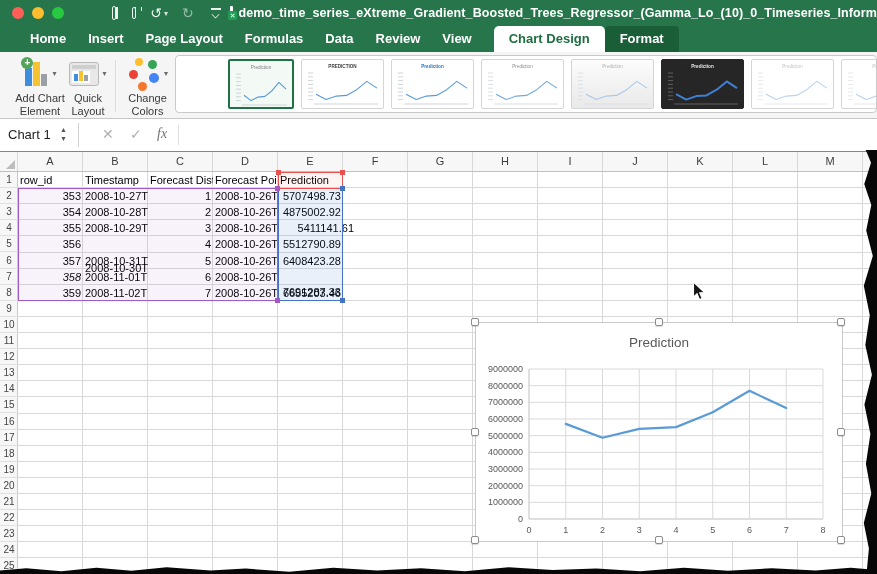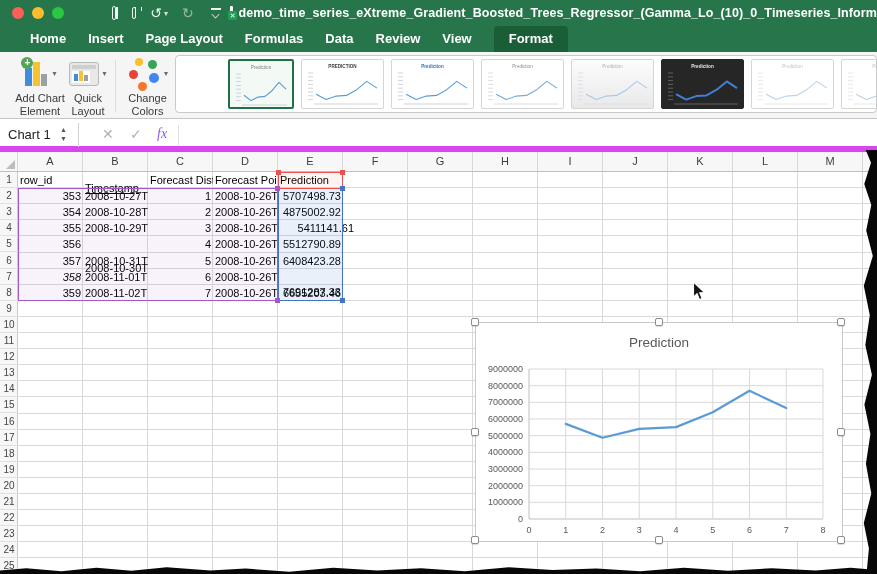--- a/index.html
+++ b/index.html
@@ -50,27 +50,27 @@
   .dots i { position:absolute; border-radius:50%; }
   .rib-div { position:absolute; left:115px; top:8px; width:1px; height:52px; background:#dcdcdc; }
 
   .gallery { position:absolute; left:175px; top:3px; width:702px; height:58px; background:#fff; border:1px solid #c9c9c9; border-radius:4px; overflow:hidden; display:flex; align-items:center; padding-left:52px; }
   .thumb { flex:0 0 auto; width:83px; height:50px; background:#fff; border:1px solid #d5d5d5; border-radius:2px; margin-right:7px; position:relative; overflow:hidden; }
   .thumb.selected { width:66px; border:2px solid #1f7246; background:#f3faf6; }
   .thumb.faded { background:linear-gradient(#fcfcfc,#e9e9e9); }
   .thumb.dark { background:#262626; border-color:#262626; }
 
   
-  .frow { position:absolute; left:0; top:119px; width:877px; height:33px; background:#fff; border-bottom:6px solid #d946ef; }
+  .frow { position:absolute; left:0; top:119px; width:877px; height:33px; background:#fff; border-bottom:1px solid #d946ef; }
   .namebox { position:absolute; left:0; top:0; width:78px; height:32px; }
   .namebox .val { position:absolute; left:8px; top:8px; font-size:13px; color:#222; }
   .stepper { position:absolute; left:60px; top:6px; display:flex; flex-direction:column; line-height:9px; font-size:7px; color:#555; }
   .nb-div { position:absolute; left:78px; top:4px; width:1px; height:24px; background:#d0d0d0; }
   .fico { position:absolute; top:7px; font-size:14px; color:#b0b0b0; }
-  .fx { font-style:italic; font-family:"Liberation Serif", serif; font-size:14px; color:#8b5cf6; }
+  .fx { font-style:italic; font-family:"Liberation Serif", serif; font-size:14px; color:#737373; }
   .fb-div { position:absolute; left:178px; top:6px; width:1px; height:20px; background:#e0e0e0; }
   .fbar { position:absolute; left:180px; top:0; right:0; height:32px; }
 
   
   .colheads { position:absolute; left:0; top:152px; height:20px; width:877px; background:#f7f7f7; border-bottom:1px solid #c0c0c0; }
   .corner { position:absolute; left:0; top:0; width:18px; height:19px; border-right:1px solid #d8d8d8; }
   .corner .tri { position:absolute; right:2px; bottom:2px; width:0; height:0; border-left:9px solid transparent; border-bottom:9px solid #bdbdbd; }
   .ch { position:absolute; top:0; height:19px; border-right:1px solid #d8d8d8; text-align:center; font-size:11px; color:#3d3d3d; line-height:19px; }
   .rh-col { position:absolute; left:0; top:172px; width:18px; bottom:0; background:#f7f7f7; border-right:1px solid #c9c9c9; }
   .rn { position:absolute; left:0; width:18px; text-align:center; font-size:10px; color:#444; border-bottom:1px solid #e0e0e0; }
@@ -127,20 +127,21 @@
   </div>
 
   <div class="tabbar">
     <span class="tab">Home</span>
     <span class="tab">Insert</span>
     <span class="tab">Page Layout</span>
     <span class="tab">Formulas</span>
     <span class="tab">Data</span>
     <span class="tab">Review</span>
     <span class="tab">View</span>
+    <span class="tab active">Chart Design</span>
     <span class="tab contextual">Format</span>
   </div>
 
   <div class="ribbon">
     <div class="rbtn" style="left:6px; width:68px;">
       <div class="ic">
         <div class="bars">
           <span class="b1"></span>
             <span class="b2"></span>
             <span class="b3"></span>
@@ -345,21 +346,21 @@
       <div class="rn" style="top: 305.9px; height: 16.1px; line-height: 16.1px;">20</div>
       <div class="rn" style="top: 322px; height: 16.1px; line-height: 16.1px;">21</div>
       <div class="rn" style="top: 338.1px; height: 16.1px; line-height: 16.1px;">22</div>
       <div class="rn" style="top: 354.2px; height: 16.1px; line-height: 16.1px;">23</div>
       <div class="rn" style="top: 370.3px; height: 16.1px; line-height: 16.1px;">24</div>
       <div class="rn" style="top: 386.4px; height: 16.1px; line-height: 16.1px;">25</div>
     </div>
   <div class="gridbg"></div>
   <div id="cells">
       <div class="cell" style="left: 18px; top: 172px; width: 65px;">row_id</div>
-      <div class="cell" style="left: 83px; top: 180px; width: 65px; text-decoration: underline;">Timestamp</div>
+      <div class="cell" style="left: 83px; top: 172px; width: 65px;">Timestamp</div>
       <div class="cell" style="left: 148px; top: 172px; width: 65px;">Forecast Dist</div>
       <div class="cell" style="left: 213px; top: 172px; width: 65px;">Forecast Poi</div>
       <div class="cell" style="left: 278px; top: 172px; width: 65px;">Prediction</div>
       <div class="cell r" style="left: 18px; top: 188.1px; width: 65px;">353</div>
       <div class="cell" style="left: 83px; top: 188.1px; width: 65px;">2008-10-27T</div>
       <div class="cell r" style="left: 148px; top: 188.1px; width: 65px;">1</div>
       <div class="cell" style="left: 213px; top: 188.1px; width: 65px;">2008-10-26T</div>
       <div class="cell r" style="left: 278px; top: 188.1px; width: 65px;">5707498.73</div>
       <div class="cell r" style="left: 18px; top: 204.2px; width: 65px;">354</div>
       <div class="cell" style="left: 83px; top: 204.2px; width: 65px;">2008-10-28T</div>

